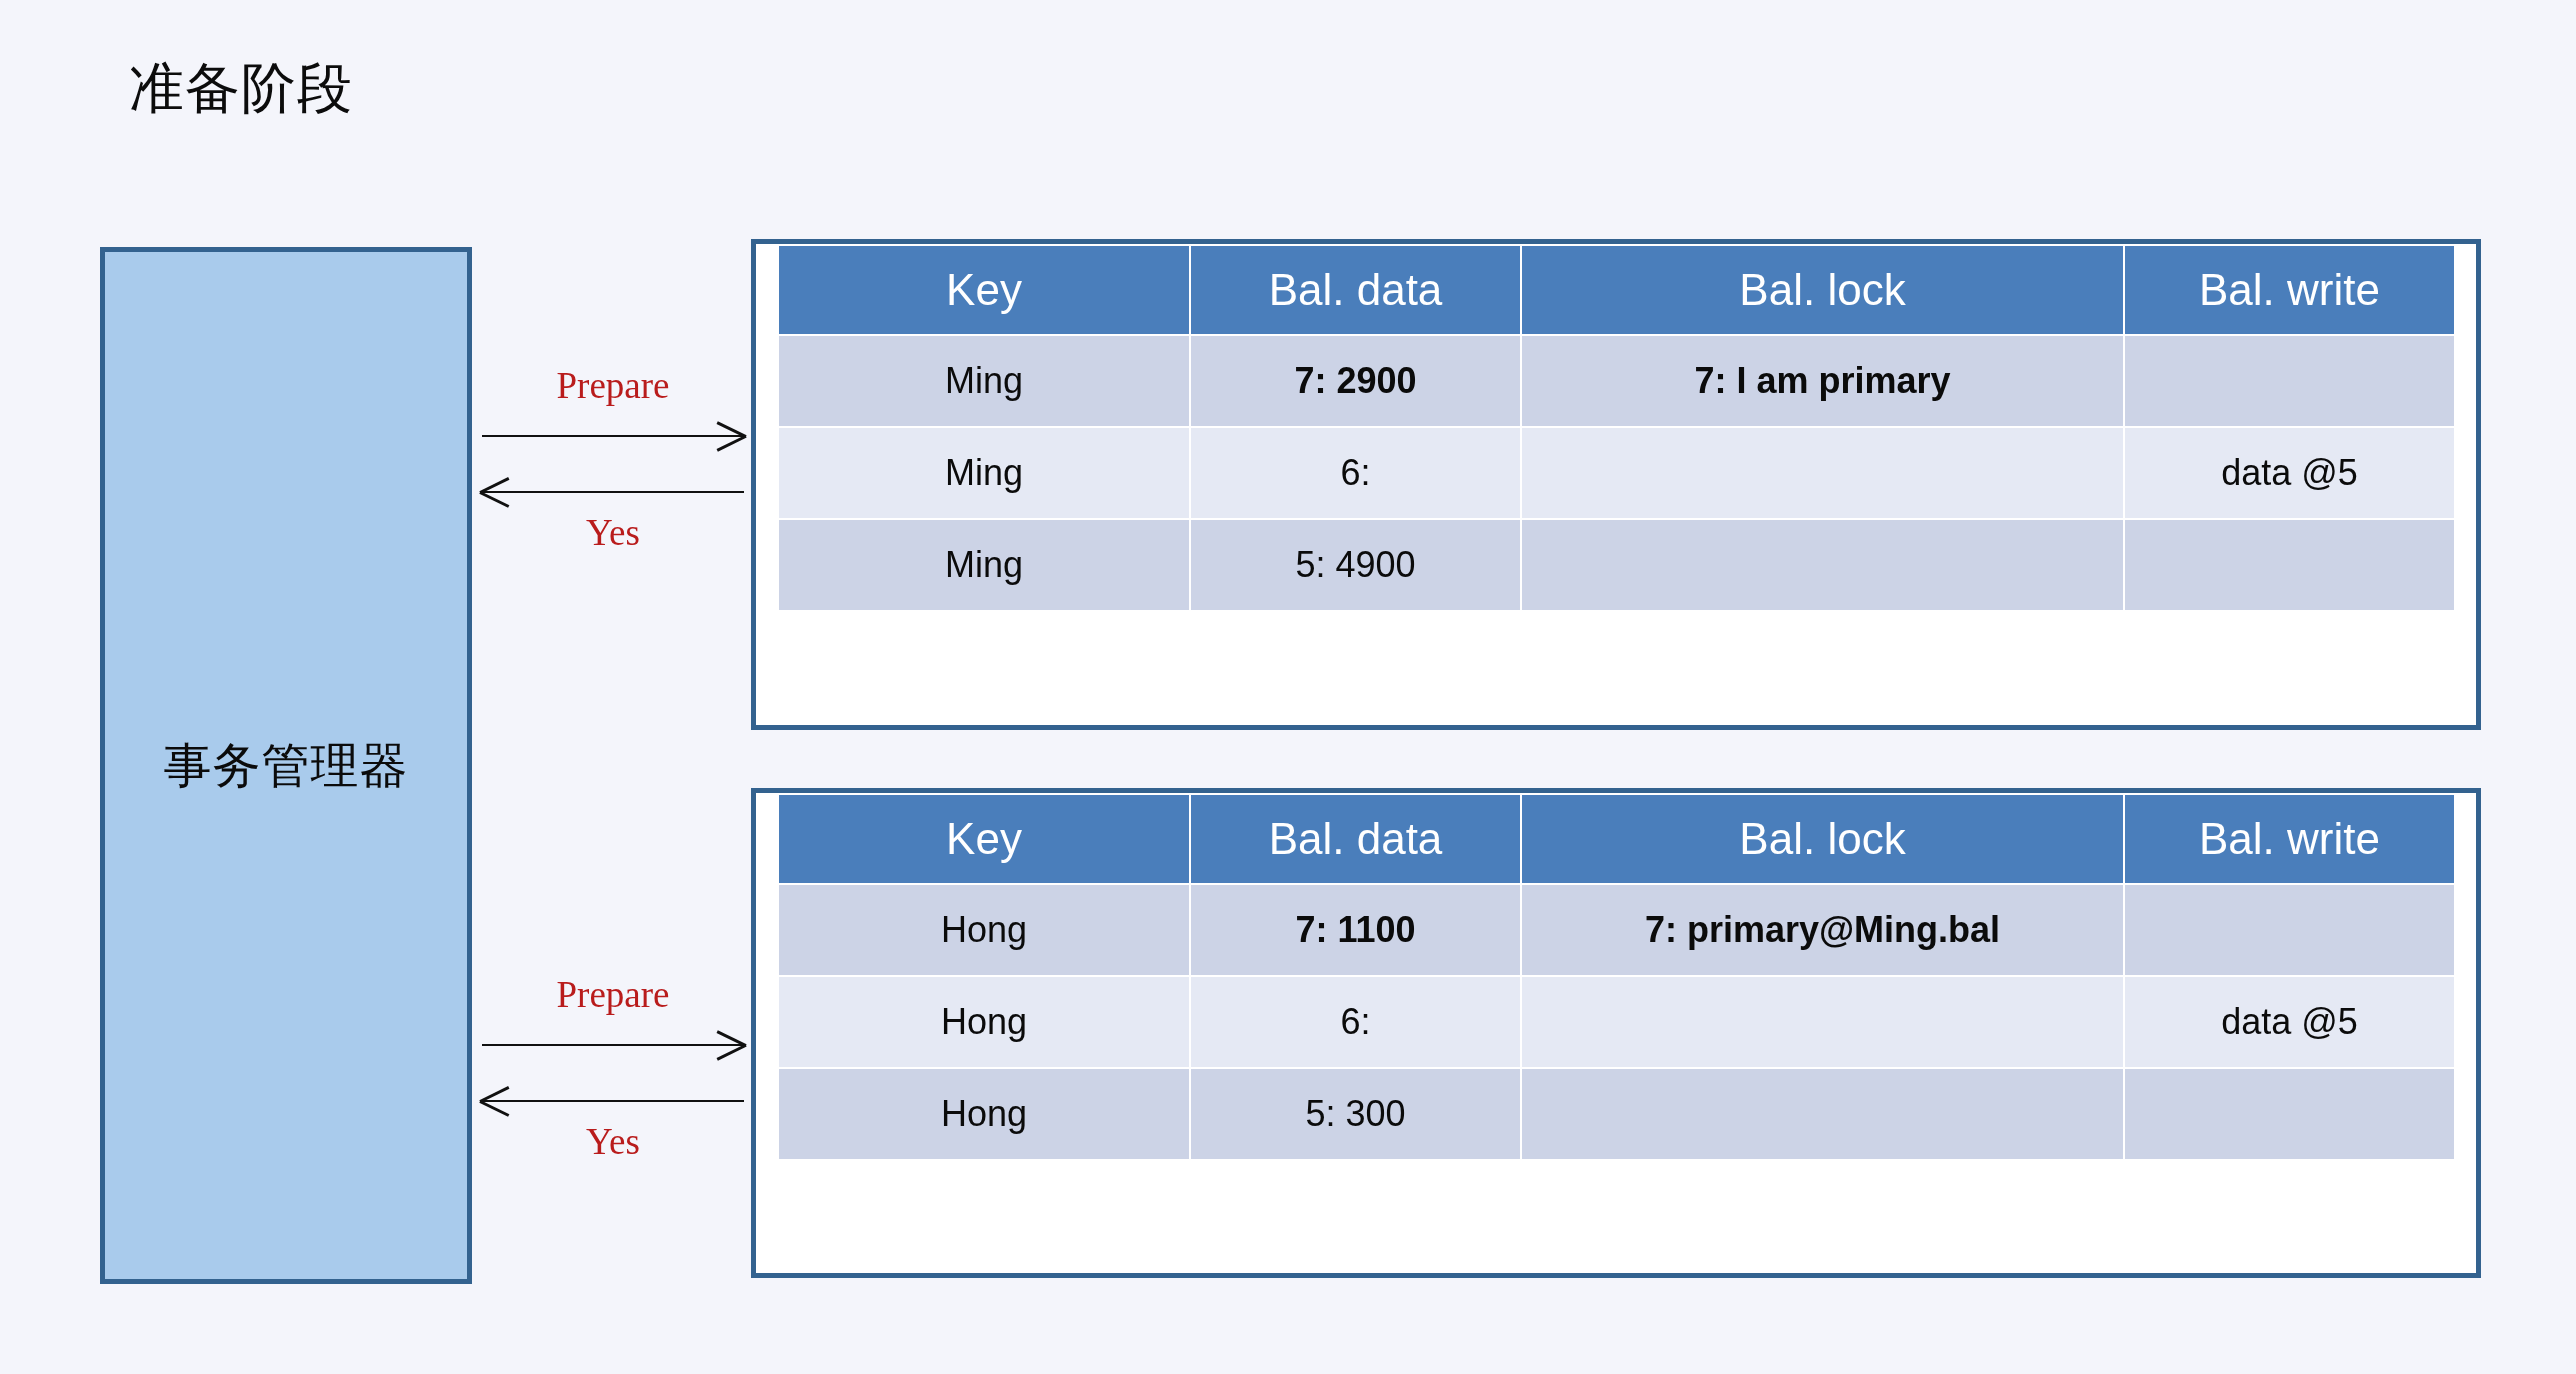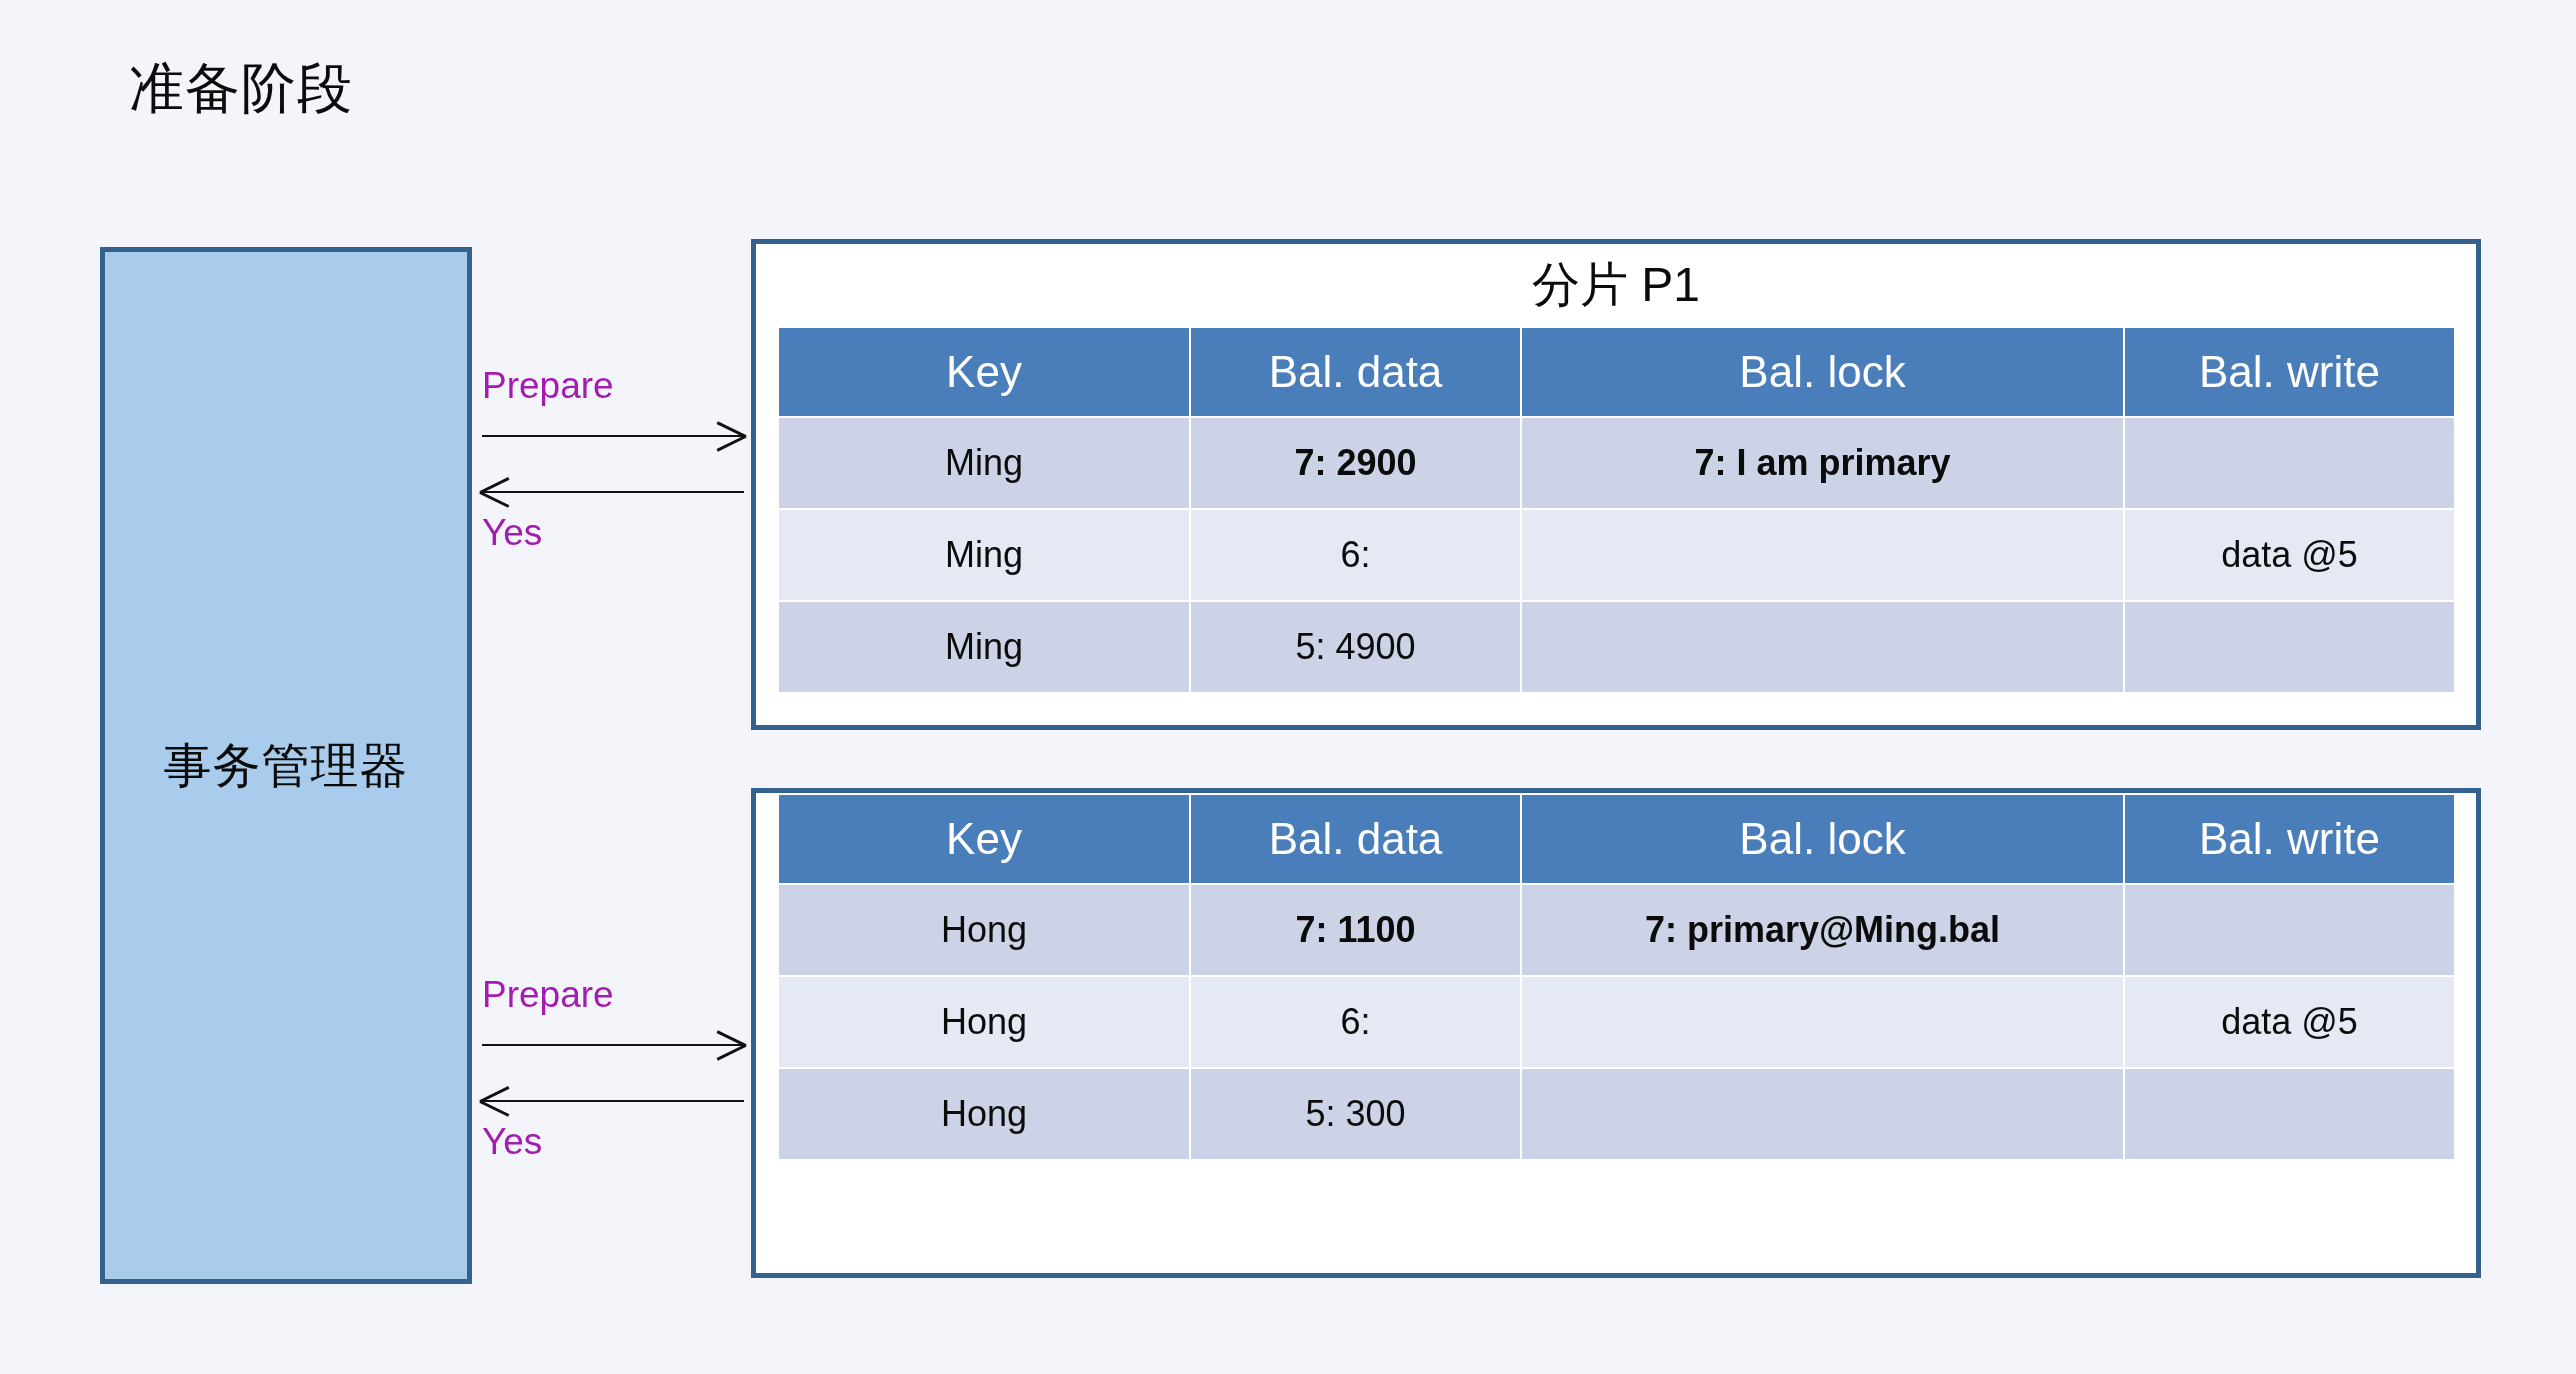--- a/index.html
+++ b/index.html
@@ -52,24 +52,25 @@
   .arrow-group {
     position: absolute;
     left: 482px;
     width: 262px;
   }
   #arrow-group-1 { top: 367px; }
   #arrow-group-2 { top: 976px; }
 
   .arrow-label {
     font-size: 37px;
-    color: #a21caf;
-    text-align: left;
+    color: #b91c1c;
+    text-align: center;
     white-space: nowrap;
     line-height: 1.05;
+    font-family: Liberation Serif, serif;
   }
   .arrow-label.top { margin-bottom: 15.3px; }
   .arrow-label.bottom { margin-top: 8px; }
 
   .arrow-line {
     position: relative;
     height: 29px;
   }
   .arrow-line .shaft {
     position: absolute;
@@ -208,21 +209,20 @@
   </div>
   <div class="arrow-gap"></div>
   <div class="arrow-line left">
     <div class="shaft"></div>
       <div class="head"></div>
   </div>
   <div class="arrow-label bottom">Yes</div>
 </div>
 
 <div class="panel" id="panel-p1">
-  <div class="panel-title">分片 P1</div>
   <table class="shard">
     <colgroup>
       <col class="c-key">
         <col class="c-data">
         <col class="c-lock">
         <col class="c-write">
     </colgroup>
     <thead>
       <tr>
         <th>Key</th>

